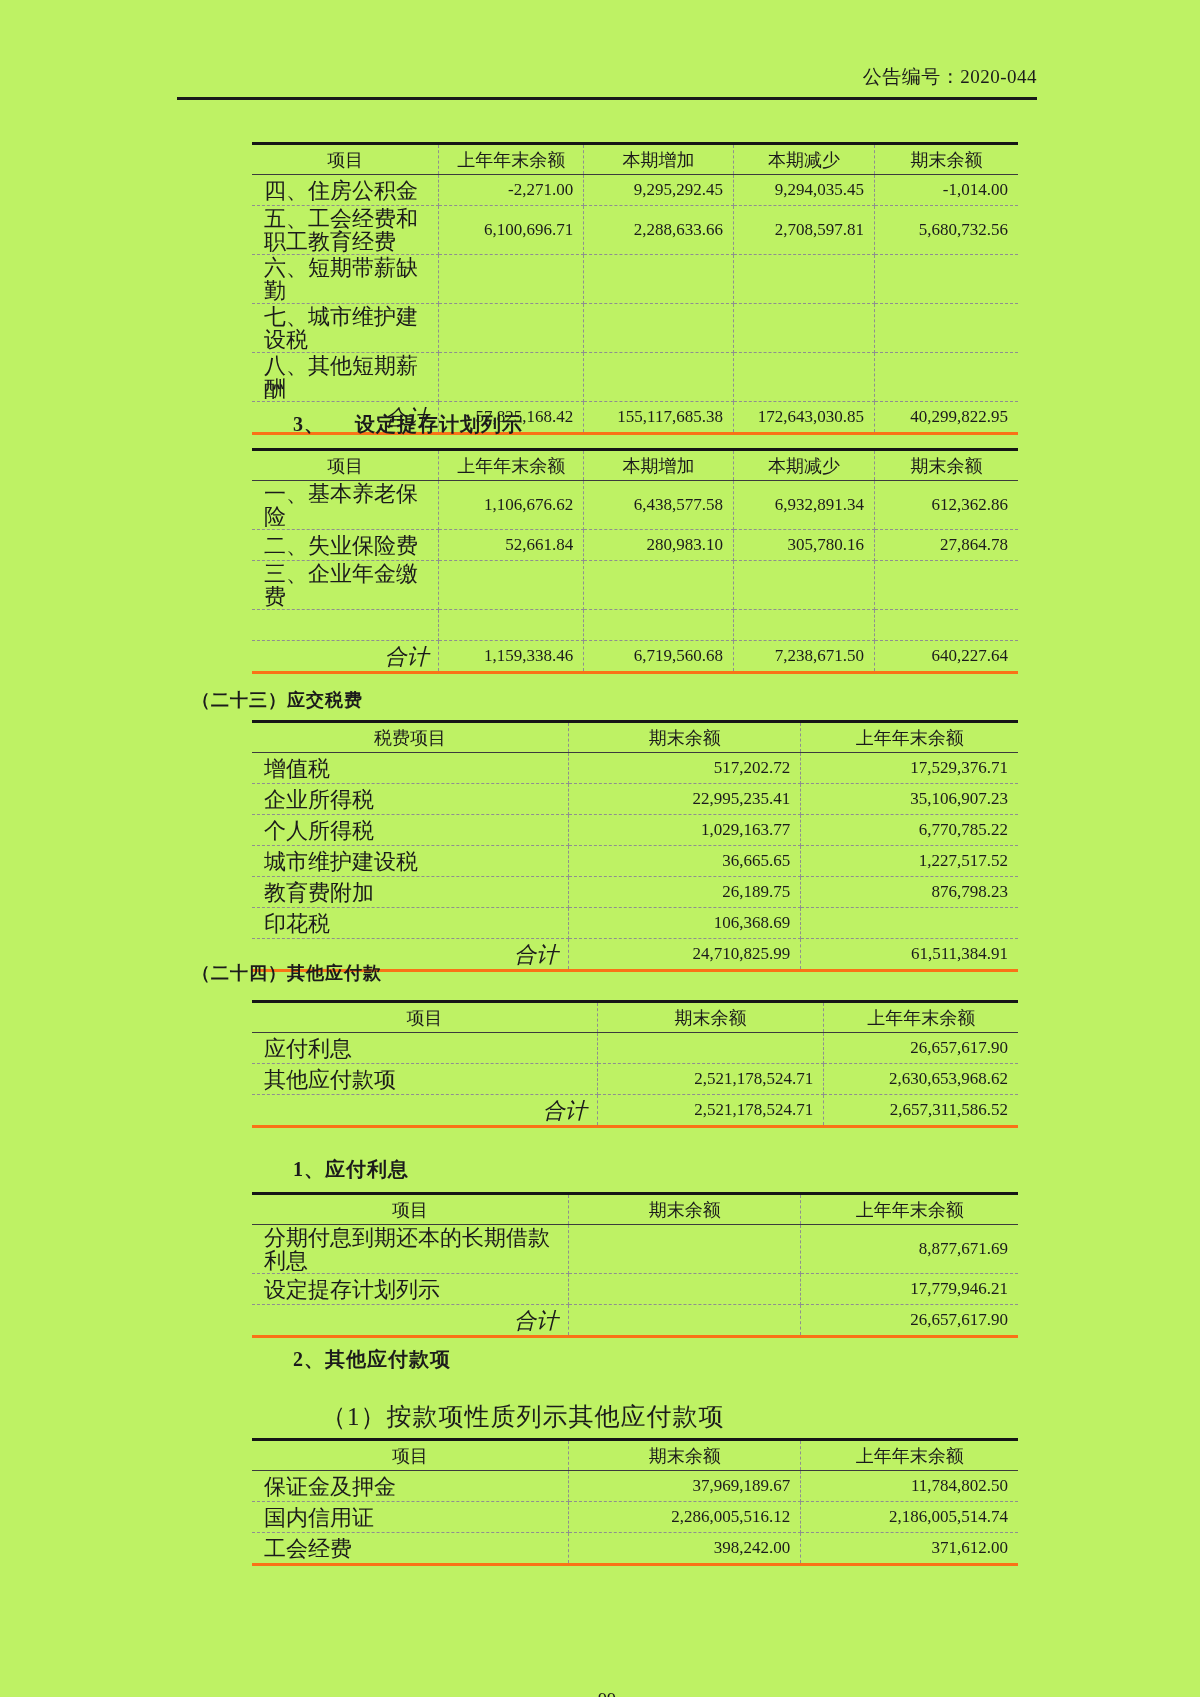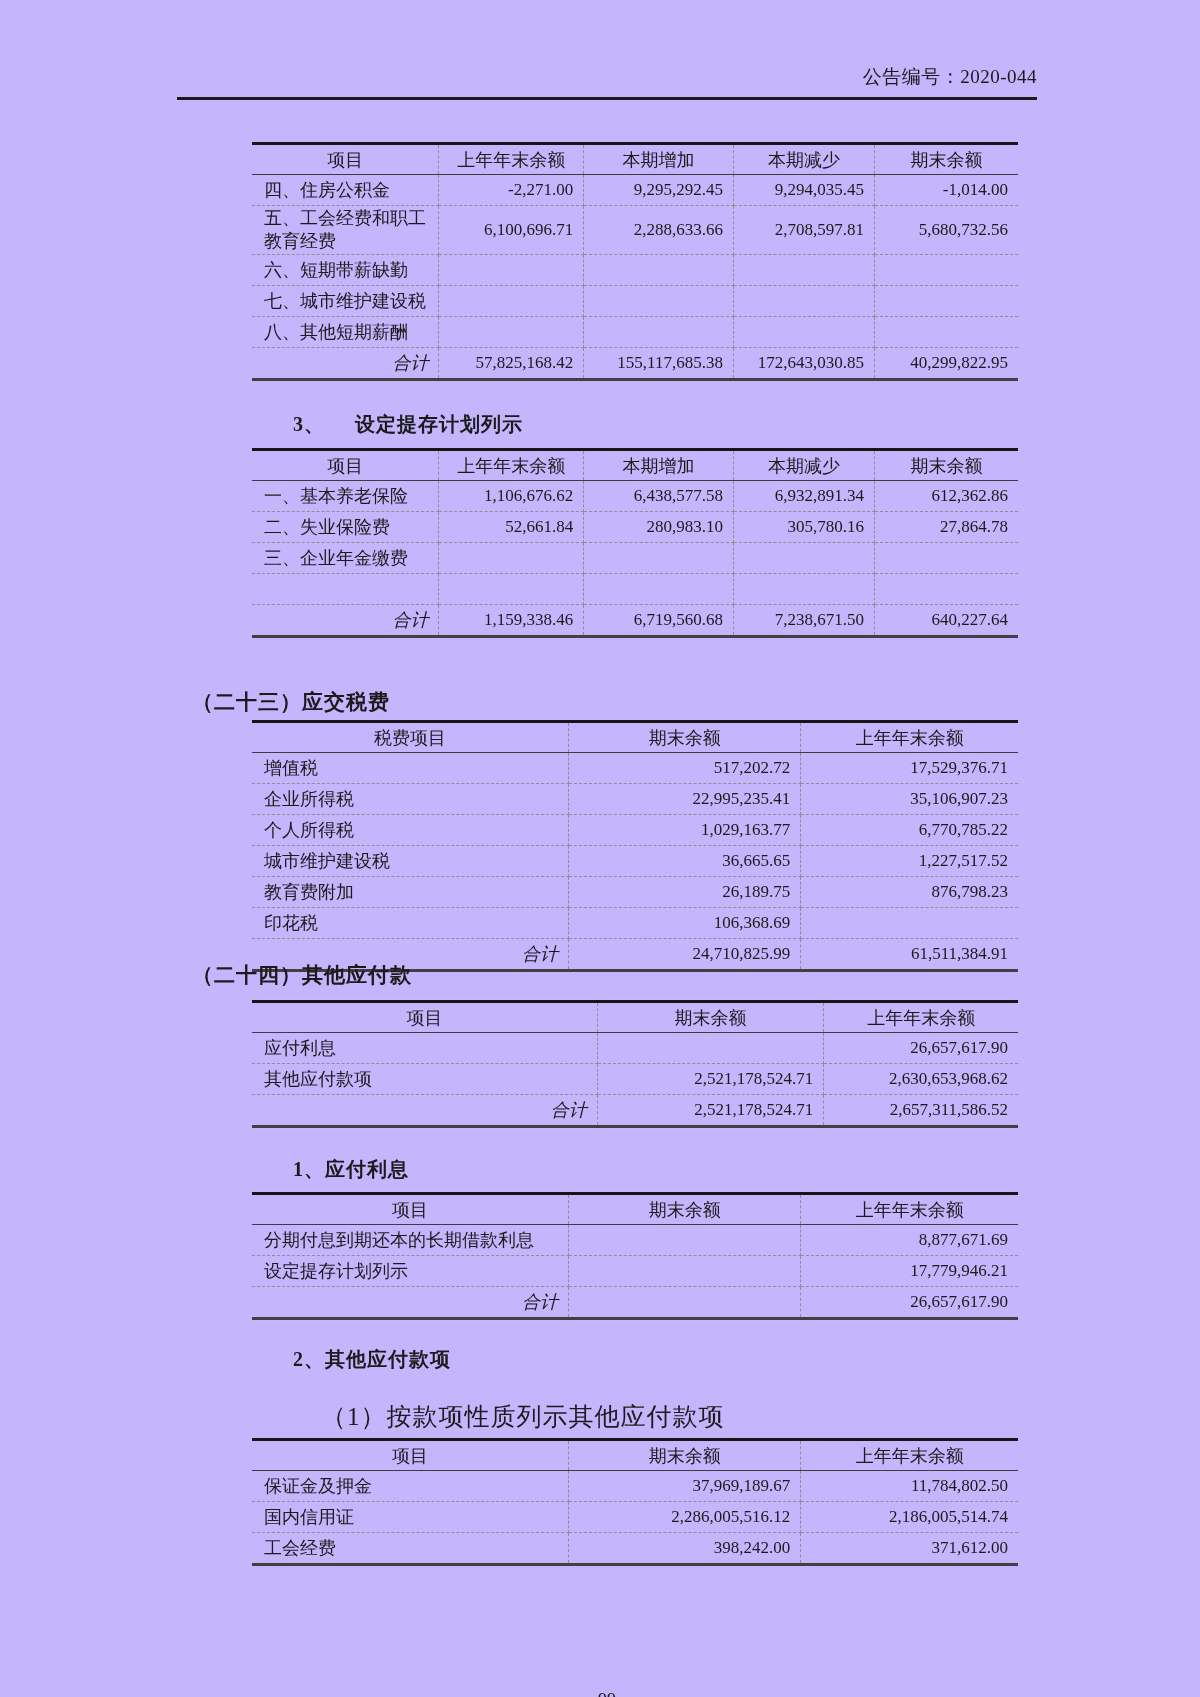--- a/index.html
+++ b/index.html
@@ -1,50 +1,50 @@
 <!DOCTYPE html>
 <html><head>
 <meta charset="utf-8">
 <style>
   html,body { margin:0; padding:0; background:#e8e8e8; }
   .page {
     position:relative; width:1200px; height:1697px; margin:0 auto;
-    background:#c4b5fd; color:#1b1b1b; overflow:hidden;
+    background:#bef264; color:#1b1b1b; overflow:hidden;
     font-family:"Liberation Serif","DejaVu Serif",serif;
   }
   .doc-no {
     position:absolute; top:64px; left:177px; width:860px;
     text-align:right; font-size:19px; letter-spacing:0.5px;
   }
   .head-rule {
     position:absolute; top:97px; left:177px; width:860px;
     height:3px; background:#1a1a1a;
   }
   .tbl-wrap { position:absolute; left:252px; width:766px; }
   table {
     border-collapse:collapse; table-layout:fixed; width:766px;
-    border-top:3px solid #161616; border-bottom:3px solid #404040;
+    border-top:3px solid #161616; border-bottom:3px solid #f97316;
   }
   thead th {
     font-weight:normal; text-align:center; font-size:18px; height:29px;
     border-bottom:1px solid #3c3c3c; padding:0 4px; overflow:hidden; white-space:nowrap;
   }
   td { height:28px; padding:1px 10px 1px 12px; vertical-align:middle; overflow:hidden; }
-  td.label { text-align:left; font-size:18px; line-height:23px; }
+  td.label { text-align:left; font-size:22px; line-height:23px; }
   td.num { text-align:right; font-size:17px; font-variant-numeric:tabular-nums; white-space:nowrap; }
   tr.total-row td.label { text-align:right;font-style:italic; }
   th:not(:last-child), td:not(:last-child) { border-right:1px dashed #8f8f8f; }
   tbody tr:not(:last-child) td { border-bottom:1px dashed #8f8f8f; }
   
   .t5 th:nth-child(1){width:24.7%} .t5 th:nth-child(2){width:18.8%}
   .t5 th:nth-child(3){width:19.5%} .t5 th:nth-child(4){width:18.3%}
   .t5 th:nth-child(5){width:18.7%}
   .t3a th:nth-child(1){width:41.6%} .t3a th:nth-child(2){width:30.2%} .t3a th:nth-child(3){width:28.2%}
   .t3b th:nth-child(1){width:45.5%} .t3b th:nth-child(2){width:29.4%} .t3b th:nth-child(3){width:25.1%}
-  .sec-head { position:absolute; left:192px; font-size:21px; font-weight:bold; letter-spacing:1px; }
+  .sec-head { position:absolute; left:192px; font-size:18px; font-weight:bold; letter-spacing:1px; }
   .num-head { position:absolute; left:252px; font-size:20px; font-weight:bold; letter-spacing:1px;margin-left:41px; }
   .num-head .sec-no { margin-right:30px; }
   .sub-head { position:absolute; left:321px; font-size:25px; font-weight:normal; letter-spacing:1px; }
   .page-num { position:absolute; top:1690px; left:177px; width:860px; text-align:center; font-size:18px; }
 </style>
 </head>
 <body>
 
 <div class="page">
 

